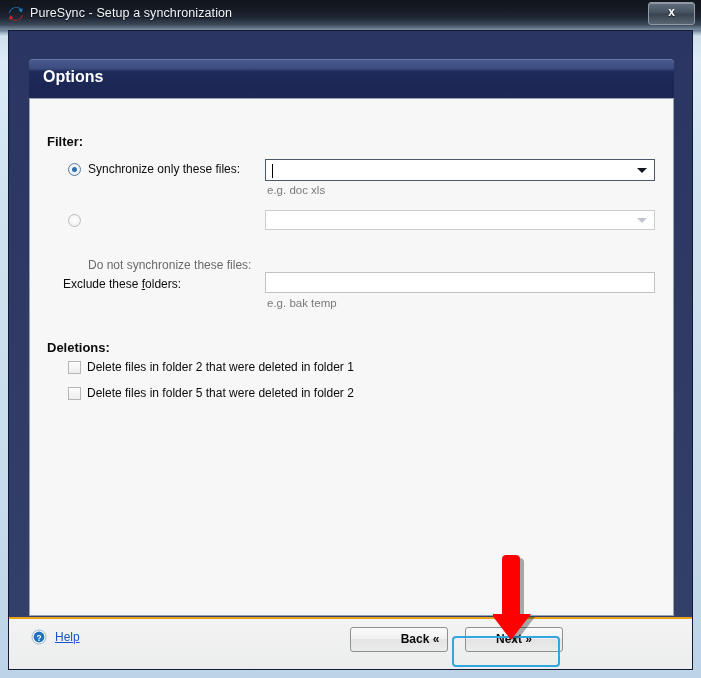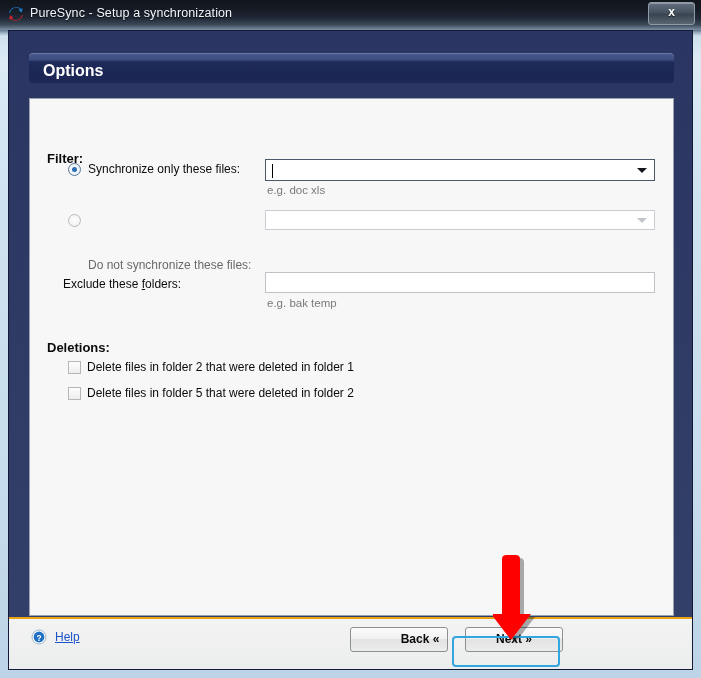--- a/index.html
+++ b/index.html
@@ -88,23 +88,23 @@
     height: 640px;
     background: linear-gradient(180deg, #2a3563 0%, #2e3a64 40%, #33406a 100%);
     border: 1px solid #141a36;
     box-sizing: border-box;
     overflow: hidden;
   }
 
   
   #header-banner {
     position: absolute;
-    left: 20px; top: 22px;
+    left: 20px; top: 28px;
     width: 645px;
-    height: 30px;
+    height: 42px;
     border-radius: 4px;
     background: linear-gradient(180deg,
         #4a5a90 0%, #3d4d80 22%, #1e2a59 30%, #1b2654 70%, #1d2857 100%);
     box-shadow: inset 0 1px 0 rgba(255,255,255,0.18);
     text-decoration: underline;
   }
   #header-title {
     position: absolute;
     left: 14px; top: 9px;
     font-size: 16px;
@@ -300,21 +300,21 @@
   </div>
 
   <div id="client">
 
     <div id="header-banner">
       <span id="header-title">Options</span>
     </div>
 
     <div id="content-panel">
 
-      <span class="section-title" style="left:17px; top:52px;">Filter:</span>
+      <span class="section-title" style="left:17px; top:35px;">Filter:</span>
 
       <span class="radio on" style="left:38px; top:64px;"></span>
       <span class="field-label" style="left:58px; top:63px;">Synchronize only these files:</span>
       <div class="combo enabled" style="left:235px; top:60px; width:390px; height:22px;">
         <span class="caret"></span>
         <span class="arrow"></span>
       </div>
       <span class="hint" style="left:237px; top:85px;">e.g. doc xls</span>
 
       <span class="radio off" style="left:38px; top:115px;"></span>

